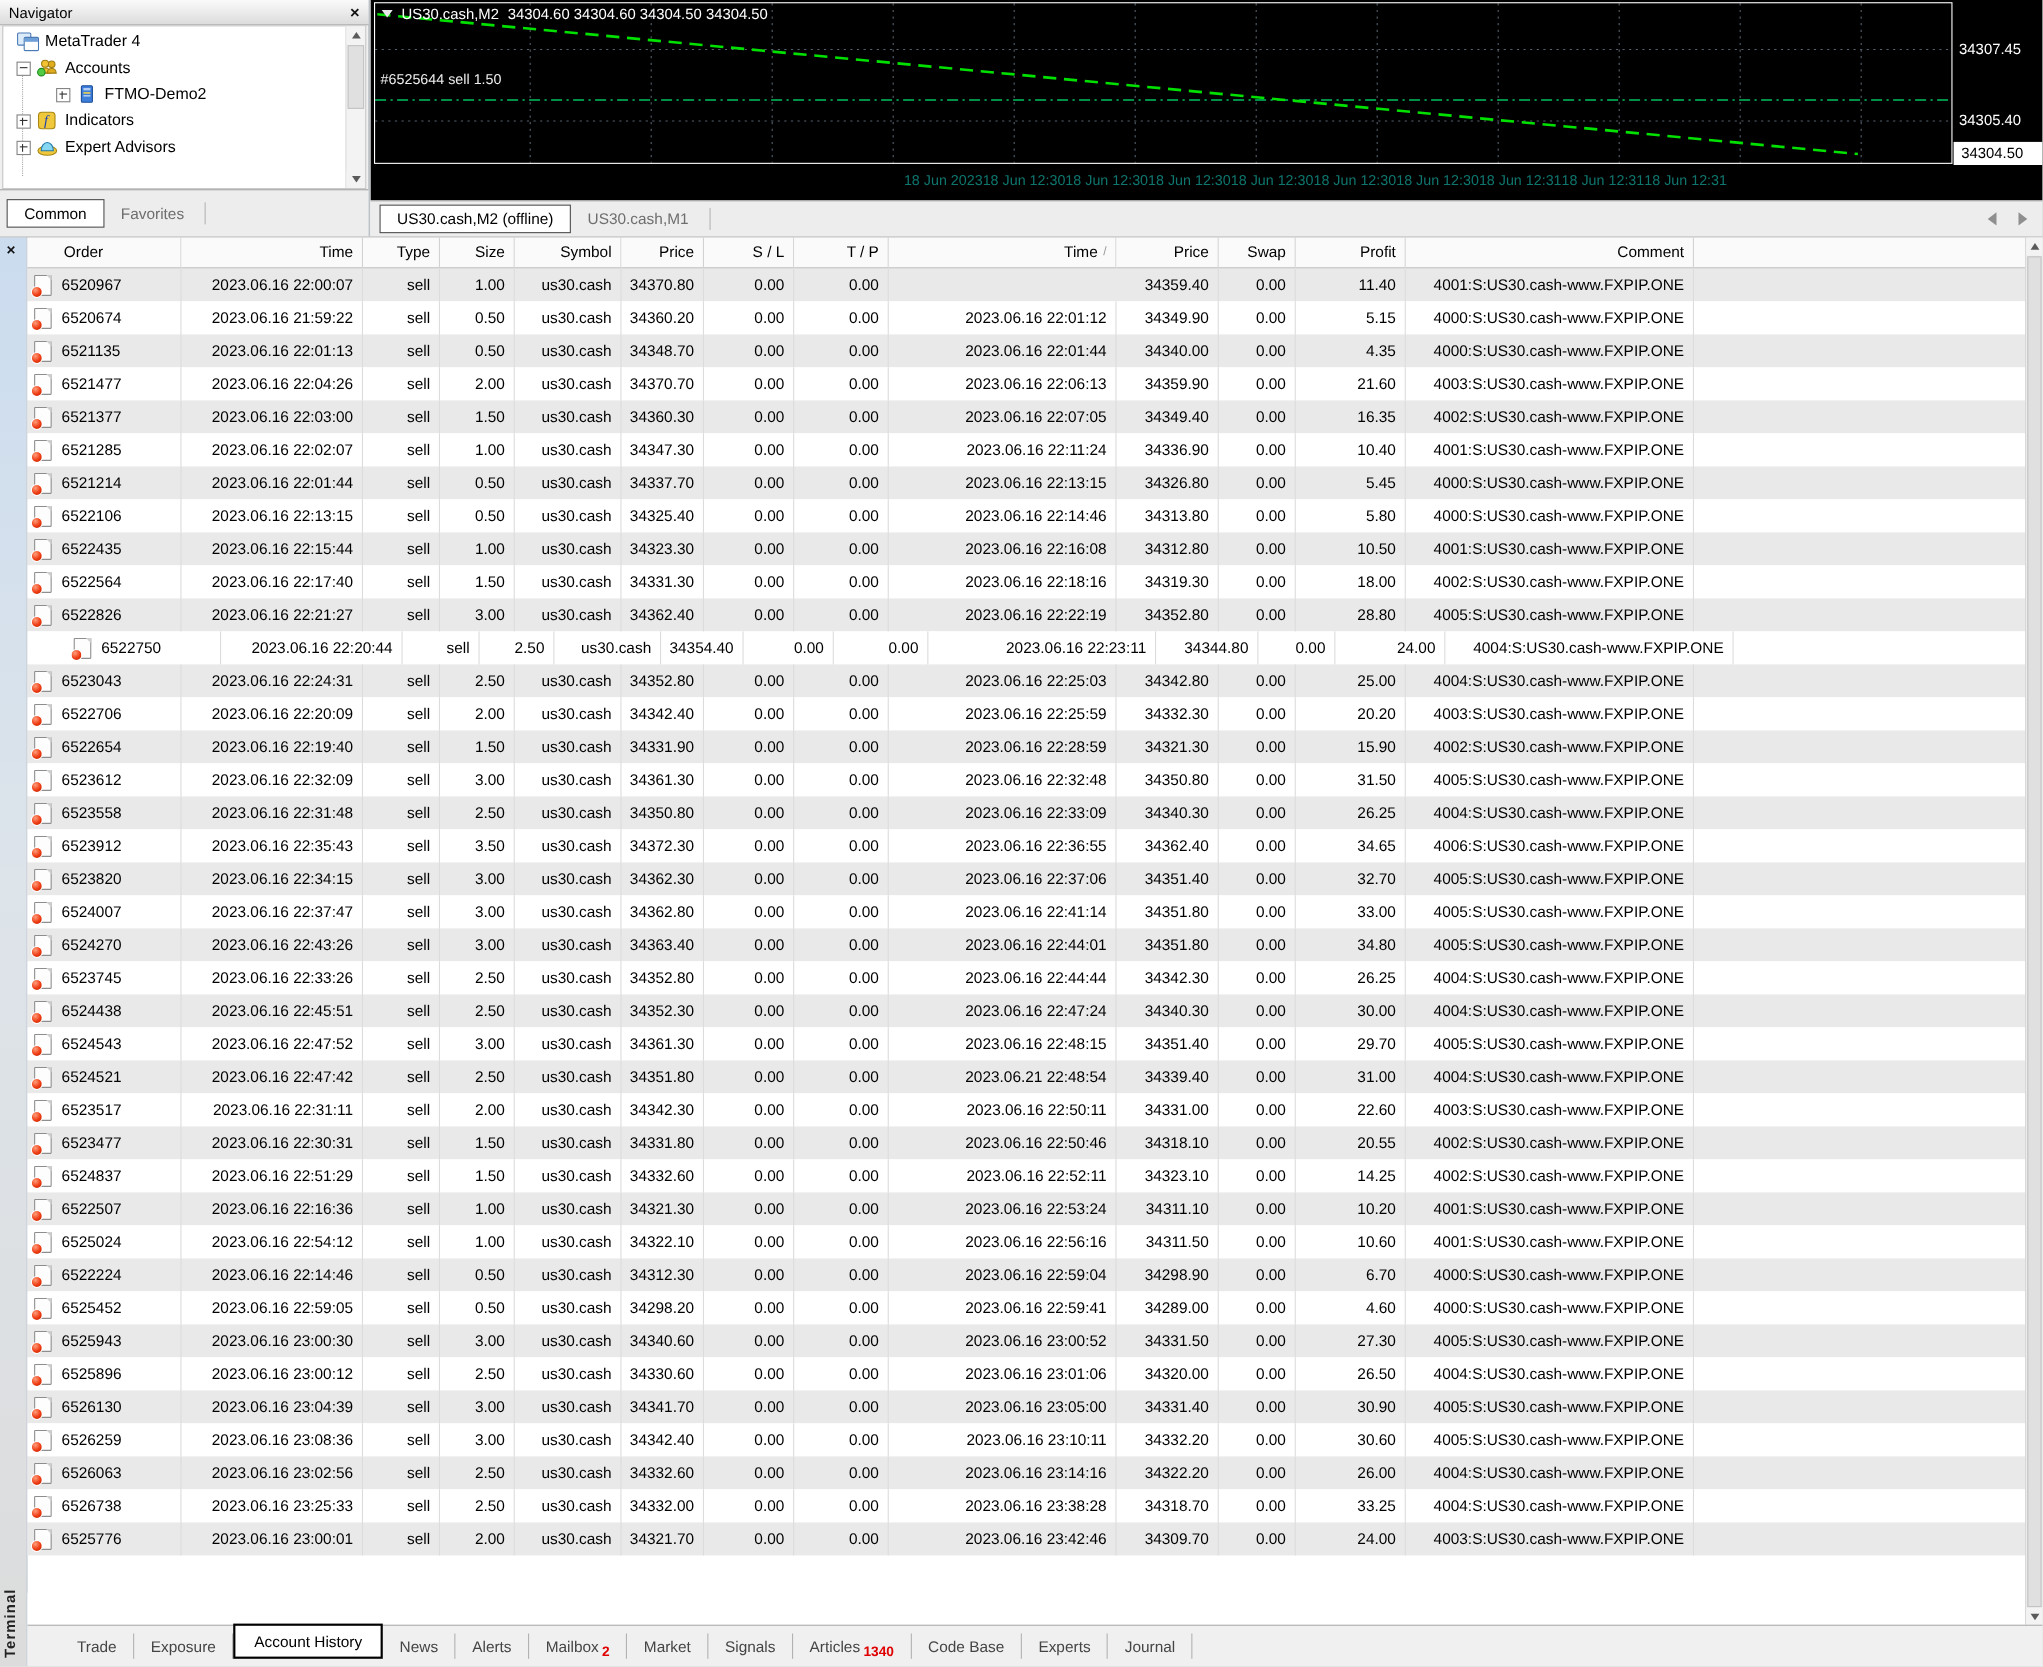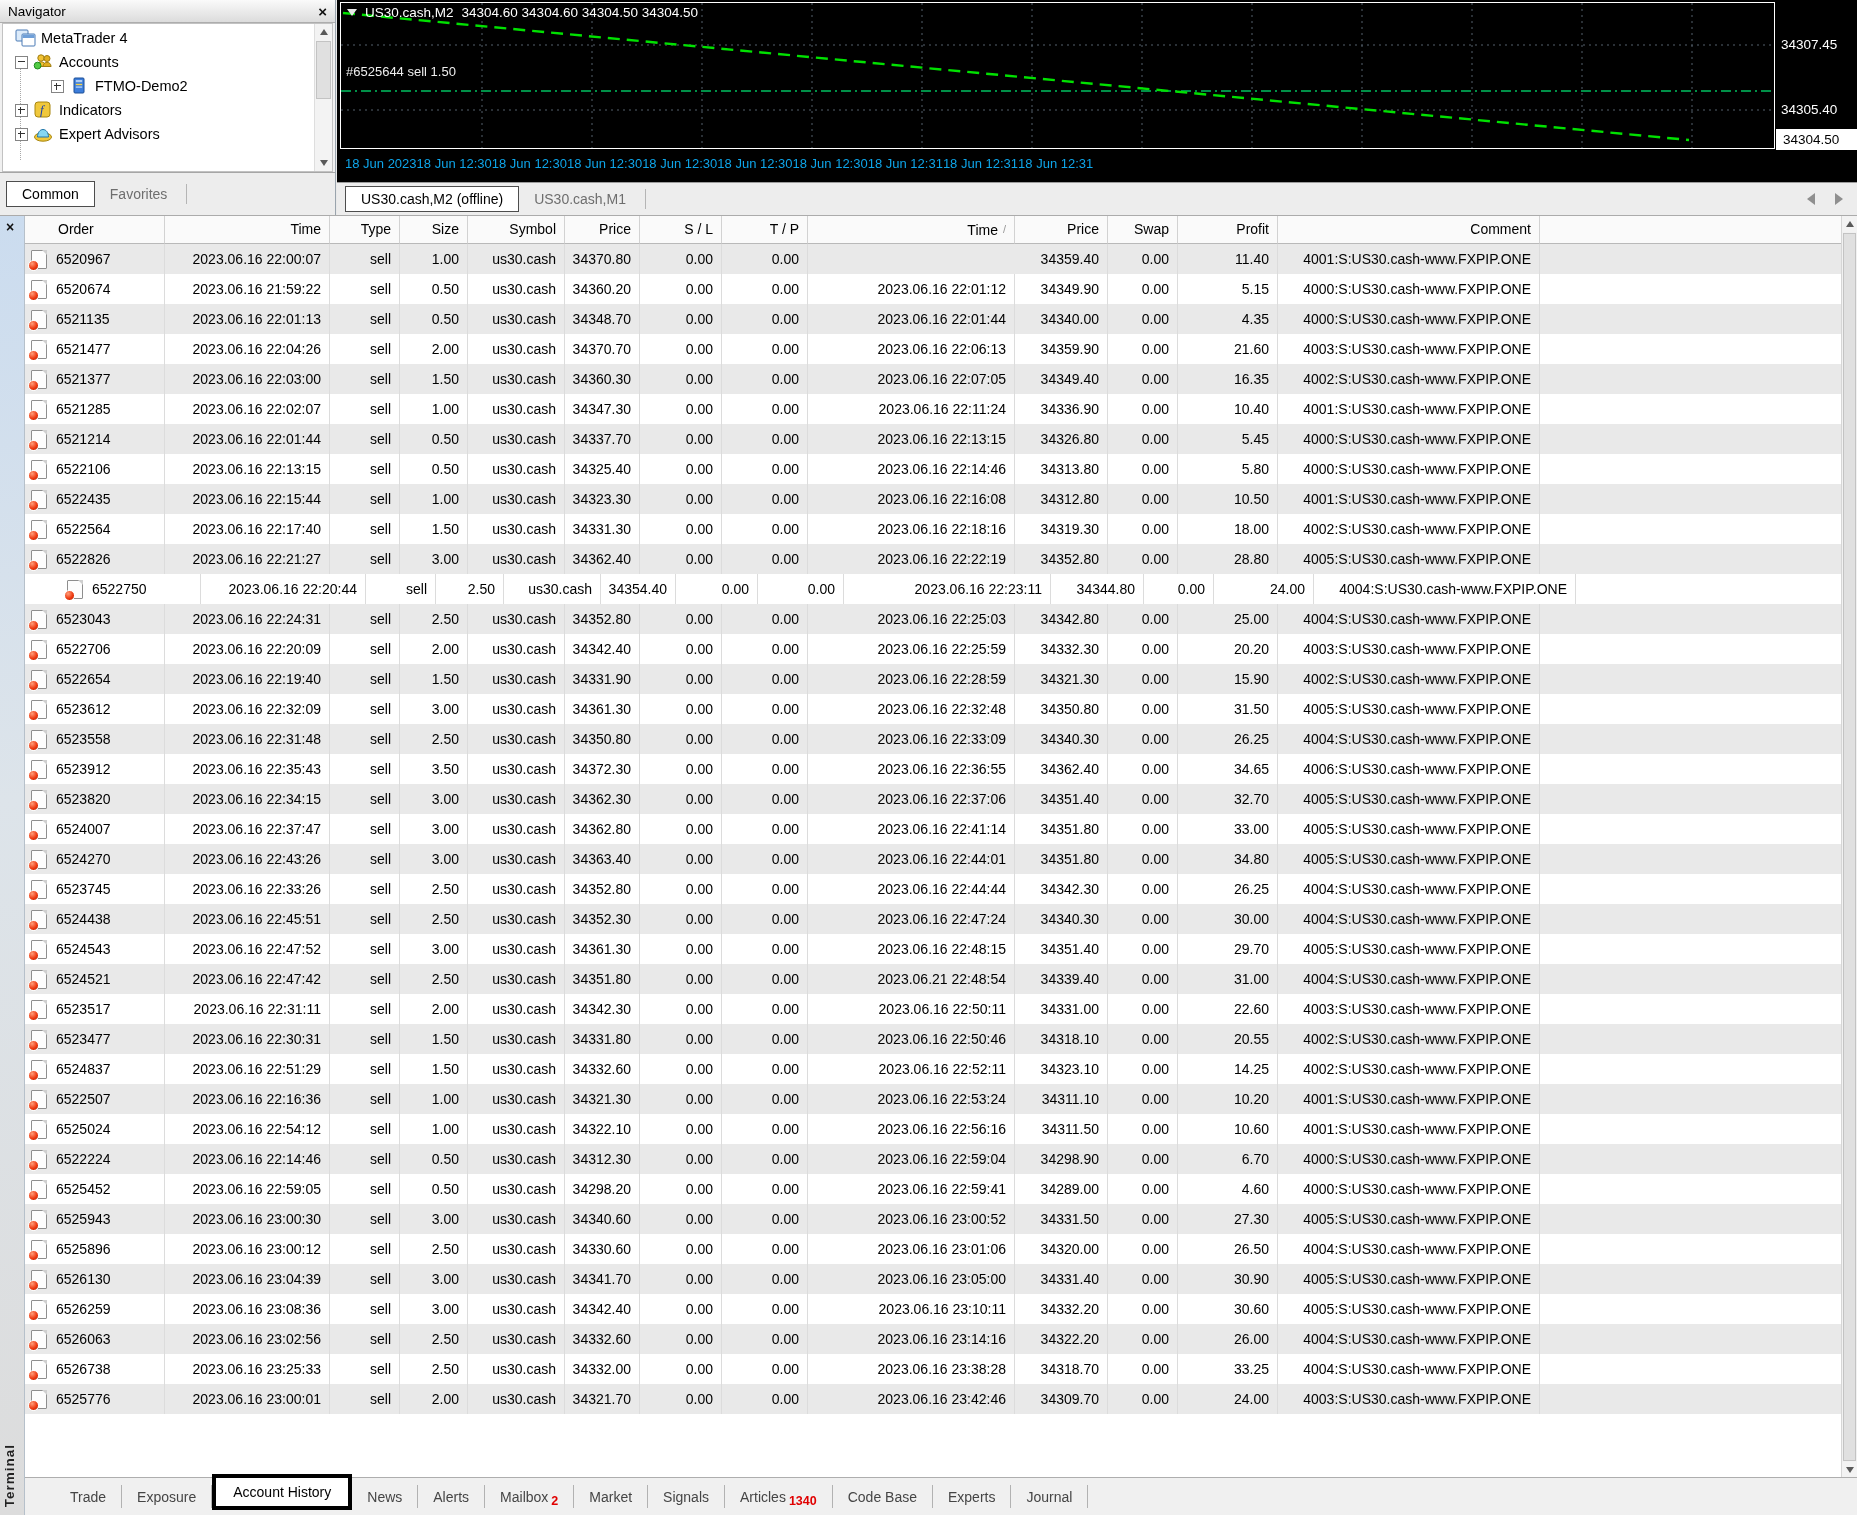--- a/index.html
+++ b/index.html
@@ -31,21 +31,21 @@
 
   
   #chart{position:absolute;left:337px;top:0;width:1520px;height:182px;background:#000;}
   #chart svg{position:absolute;left:0;top:0;}
   #chart-header{position:absolute;left:10px;top:5px;color:#fff;font-size:13.5px;display:flex;align-items:center;gap:8px;white-space:nowrap;}
   .tri-down-w{width:0;height:0;border-left:5px solid transparent;border-right:5px solid transparent;border-top:7px solid #e8e8e8;}
   #chart-order-label{position:absolute;left:9px;top:64px;color:#ededed;font-size:13px;}
   .scale-label{position:absolute;left:1444px;color:#fff;font-size:13.5px;height:16px;line-height:16px;}
   #current-price{position:absolute;left:1439px;top:129px;width:81px;height:21px;background:#fff;color:#000;
                  font-size:13.5px;line-height:21px;padding-left:7px;box-sizing:border-box;}
-  #time-axis{position:absolute;left:8px;top:156px;width:1225px;display:flex;justify-content:flex-start;color:#0ea5e9;font-size:13px;}
+  #time-axis{position:absolute;left:8px;top:156px;width:1225px;display:flex;justify-content:flex-end;color:#0f766e;font-size:13px;}
   #chart-tabs{position:absolute;left:337px;top:182px;right:0;height:33px;background:#ededed;border-top:1px solid #9c9c9c;
               display:flex;align-items:center;padding-left:8px;box-sizing:border-box;}
   #chart-tab-arrows{margin-left:auto;margin-right:14px;display:flex;gap:20px;align-items:center;}
   .tri-left{width:0;height:0;border-top:6px solid transparent;border-bottom:6px solid transparent;border-right:8px solid #8f8f8f;}
   .tri-right{width:0;height:0;border-top:6px solid transparent;border-bottom:6px solid transparent;border-left:8px solid #8f8f8f;}
 
   
   #terminal{position:absolute;left:0;top:215px;right:0;bottom:0;background:#fff;border-top:1px solid #ababab;box-sizing:border-box;}
   #side-strip{position:absolute;left:0;top:0;width:25px;bottom:0;background:linear-gradient(#cbdcef,#dde4ea 45%,#dcdcdc);border-right:1px solid #b6c0ca;box-sizing:border-box;}
   #table-close{position:absolute;left:6px;top:3px;font-weight:bold;font-size:14px;color:#111;}
@@ -76,21 +76,21 @@
   #summary-icon::after{content:"";position:absolute;left:-1px;top:4.5px;width:13px;height:2px;background:#949494;transform:rotate(-45deg);}
   .sum-item{white-space:nowrap;}
   #balance{position:absolute;right:571px;font-weight:bold;}
   #gap-strip{position:absolute;left:25px;right:16px;top:1232px;height:30px;background:#fff;}
   #vscroll{position:absolute;right:0;top:0;width:16px;height:1262px;background:#f1f1f1;border-left:1px solid #d6d6d6;box-sizing:border-box;}
   .tri-up{width:0;height:0;border-left:4px solid transparent;border-right:4px solid transparent;border-bottom:6px solid #5a5a5a;}
   .tri-dn{width:0;height:0;border-left:4px solid transparent;border-right:4px solid transparent;border-top:6px solid #5a5a5a;}
   #terminal-tabs{position:absolute;left:25px;right:0;bottom:0;height:38px;background:#f0f0f0;border-top:1px solid #aeaeae;
                  display:flex;align-items:center;padding-left:30px;box-sizing:border-box;}
   .t-tab{padding:0 15px;color:#454545;font-size:14px;white-space:nowrap;}
-  .t-tab.active{background:#fff;border:4px solid #000000;padding:6px 17px;margin-top:-9px;color:#000;position:relative;z-index:2;}
+  .t-tab.active{background:#fff;border:2px solid #000000;padding:6px 17px;margin-top:-9px;color:#000;position:relative;z-index:2;}
   .t-sep{width:1px;height:23px;background:#b2b2b2;}
   .t-badge{color:var(--badge,#e00000);font-weight:bold;font-size:12.5px;margin-left:3px;position:relative;top:3px;}
 </style>
 </head>
 <body>
 
 <div id="app">
 
   <div id="navigator">
     <div id="nav-title">

